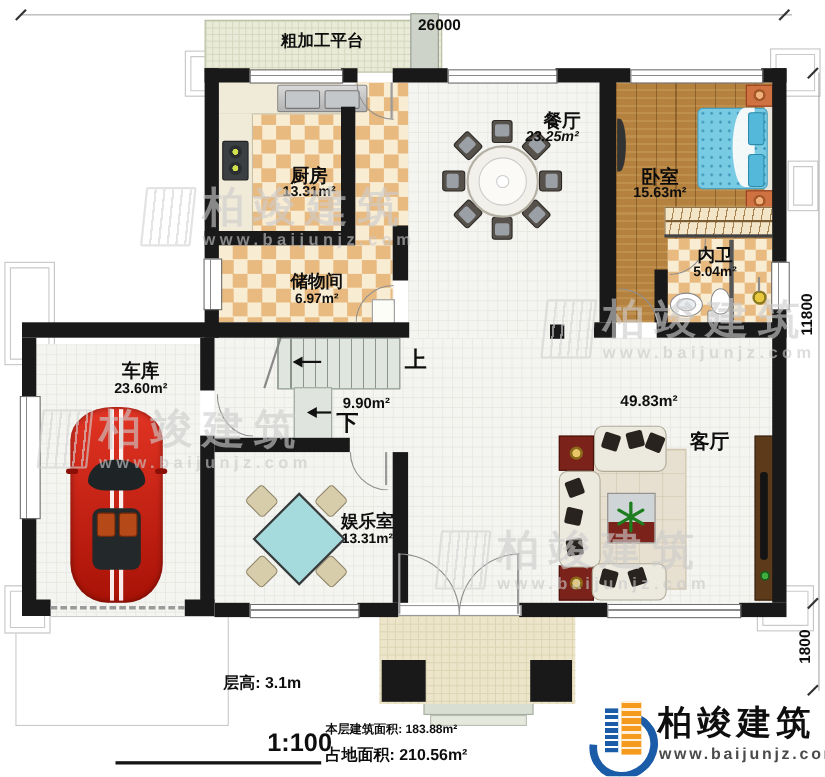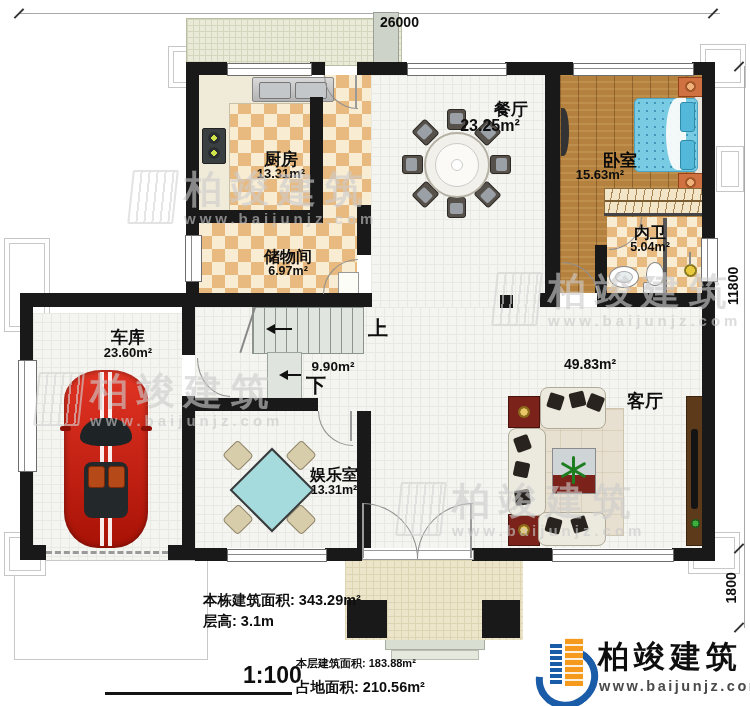--- a/index.html
+++ b/index.html
@@ -267,25 +267,26 @@
   <div class="furn" style="left:552px;top:448px;width:42px;height:44px;border:1px solid #8a8a8a;background:linear-gradient(to bottom,#cfd4d6 0 58%,#7b231a 58%);z-index:16;">
     <div class="abs" style="left:19px;top:7px;width:3px;height:28px;background:#1e7d1f;border-radius:2px;"></div>
     <div class="abs" style="left:19px;top:7px;width:3px;height:28px;background:#1e7d1f;border-radius:2px;transform:rotate(60deg);"></div>
     <div class="abs" style="left:19px;top:7px;width:3px;height:28px;background:#1e7d1f;border-radius:2px;transform:rotate(-60deg);"></div>
   </div>
   <div class="furn" style="left:686px;top:396px;width:17px;height:148px;background:#5c3a1a;border:1px solid #3a2410;">
     <div class="abs" style="left:4px;top:32px;width:7px;height:80px;background:#141414;border-radius:3px;"></div>
     <div class="abs" style="left:4px;top:122px;width:9px;height:9px;border-radius:50%;background:radial-gradient(#3fae3f 45%,#1a5c1a 50%);"></div>
   </div>
 
+  <div class="lbl" style="left:186px;top:30px;width:214px;font-size:15px;">粗加工平台</div>
   <div class="lbl" style="left:240px;top:150px;width:82px;font-size:17px;">厨房</div>
   <div class="lbl" style="left:240px;top:167px;width:82px;font-size:13px;">13.31m²</div>
   <div class="lbl" style="left:471px;top:100px;width:80px;font-size:17px;">餐厅</div>
-  <div class="lbl" style="left:450px;top:117px;width:80px;font-size:16px;">23.25m²</div>
-  <div class="lbl" style="left:560px;top:151px;width:80px;font-size:17px;color:#0a0a0a;margin-left:20px;">卧室</div>
+  <div class="lbl" style="left:462px;top:117px;width:80px;font-size:13px;font-style:italic;">23.25m²</div>
+  <div class="lbl" style="left:560px;top:151px;width:80px;font-size:17px;color:#0a0a0a;">卧室</div>
   <div class="lbl" style="left:560px;top:168px;width:80px;font-size:13px;">15.63m²</div>
   <div class="lbl" style="left:615px;top:224px;width:70px;font-size:16px;">内卫</div>
   <div class="lbl" style="left:615px;top:240px;width:70px;font-size:12.5px;">5.04m²</div>
   <div class="lbl" style="left:248px;top:248px;width:80px;font-size:16px;">储物间</div>
   <div class="lbl" style="left:248px;top:264px;width:80px;font-size:12.5px;">6.97m²</div>
   <div class="lbl" style="left:88px;top:328px;width:80px;font-size:17px;text-align:center;">车库</div>
   <div class="lbl" style="left:88px;top:346px;width:80px;font-size:13px;">23.60m²</div>
   <div class="lbl" style="left:300px;top:466px;width:68px;font-size:16px;">娱乐室</div>
   <div class="lbl" style="left:300px;top:483px;width:68px;font-size:12.5px;">13.31m²</div>
   <div class="lbl" style="left:610px;top:391px;width:70px;font-size:18px;">客厅</div>
@@ -316,21 +317,20 @@
     </div>
   </div>
   <div class="wm" style="left:398px;top:482px;">
     <div class="wm-logo"></div>
     <div>
       <div class="wm-big">柏竣建筑</div>
       <div class="wm-small">www.baijunjz.com</div>
     </div>
   </div>
 
-  <div class="lbl" style="left:203px;top:592px;font-size:14.5px;text-align:left;">本栋建筑面积: 343.29m²</div>
   <div class="lbl" style="left:203px;top:613px;font-size:14.5px;text-align:left;">层高: 3.1m</div>
   <div class="abs" style="left:105px;top:692px;width:187px;height:3px;background:#141414;z-index:30;"></div>
   <div class="lbl" style="left:243px;top:663px;font-size:23px;text-align:left;">1:100</div>
   <div class="lbl" style="left:296px;top:657px;font-size:11px;text-align:left;">本层建筑面积: 183.88m²</div>
   <div class="lbl" style="left:296px;top:679px;font-size:14.5px;text-align:left;">占地面积: 210.56m²</div>
 
   <div class="abs" style="left:535px;top:636px;width:58px;height:62px;z-index:30;">
     <div class="abs" style="left:0;top:12px;width:50px;height:46px;border:7px solid #1b5ca8;border-top-color:transparent;border-radius:50%;transform:rotate(-40deg);"></div>
     <div class="abs" style="left:15px;top:8px;width:12px;height:40px;background:#1b5ca8;background-image:repeating-linear-gradient(0deg,transparent 0 4px,#fff 4px 6px);"></div>
     <div class="abs" style="left:30px;top:2px;width:18px;height:48px;background:#f59a1d;background-image:repeating-linear-gradient(0deg,transparent 0 5px,rgba(255,255,255,.85) 5px 7px);"></div>

